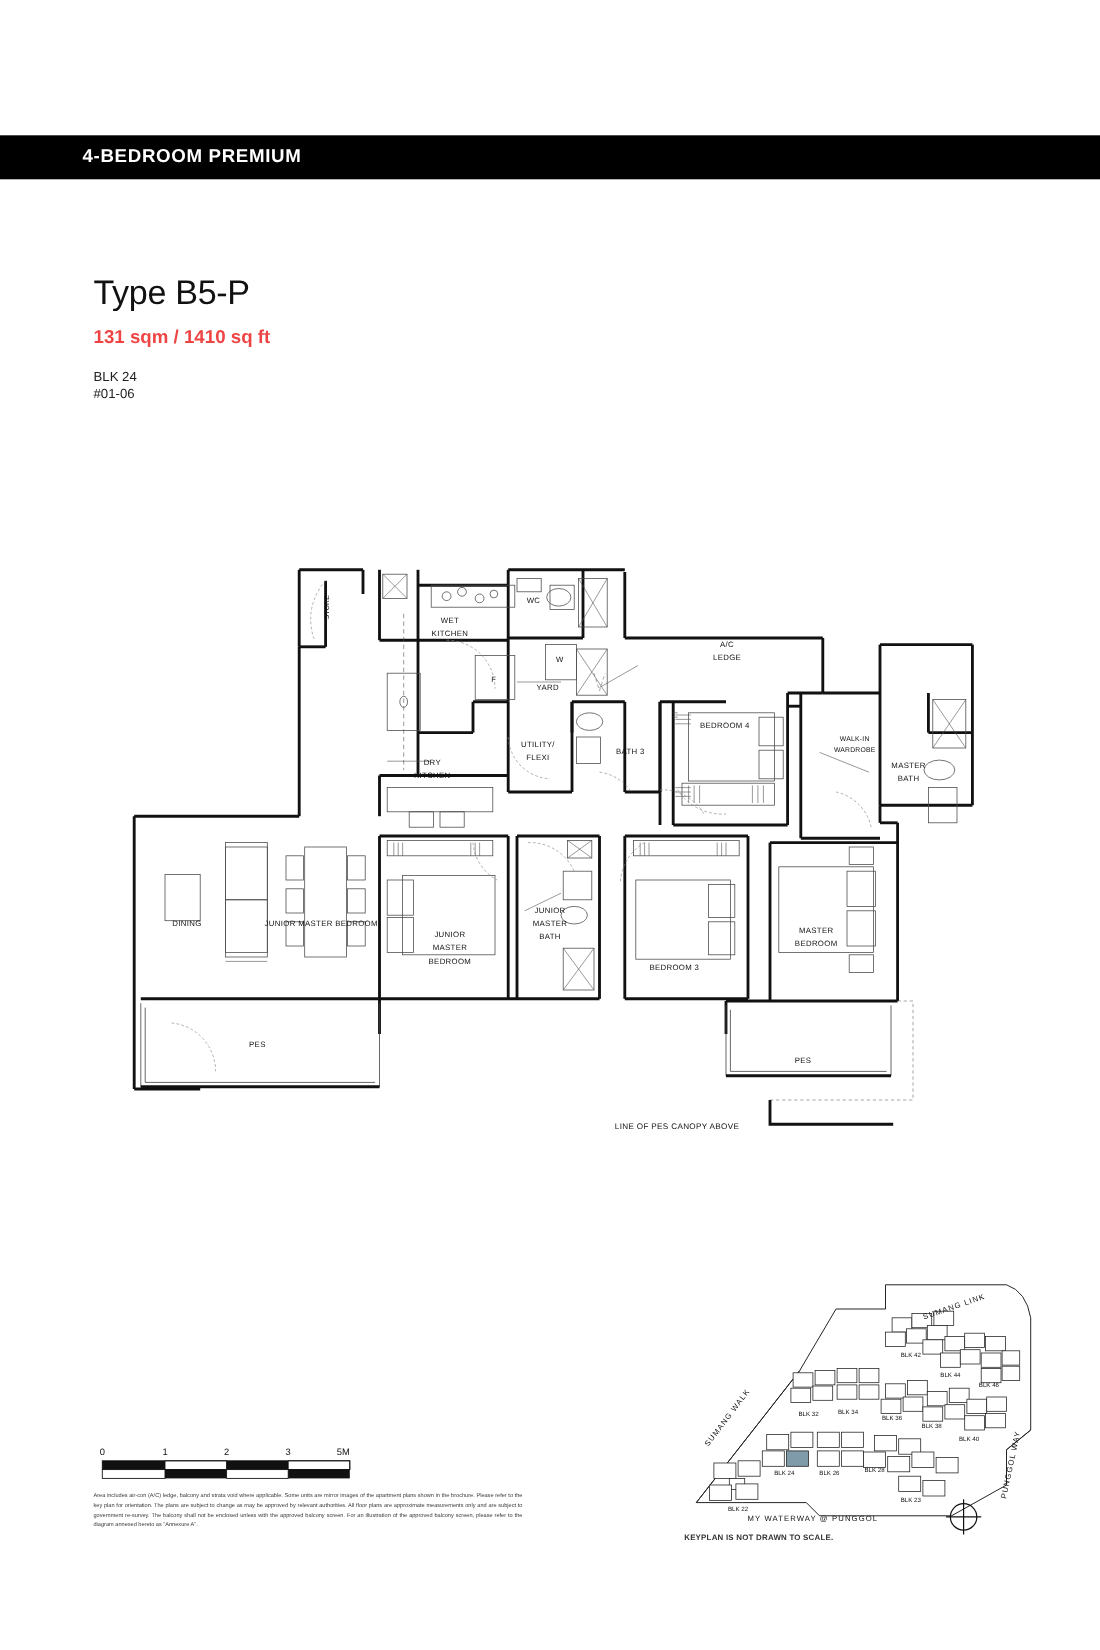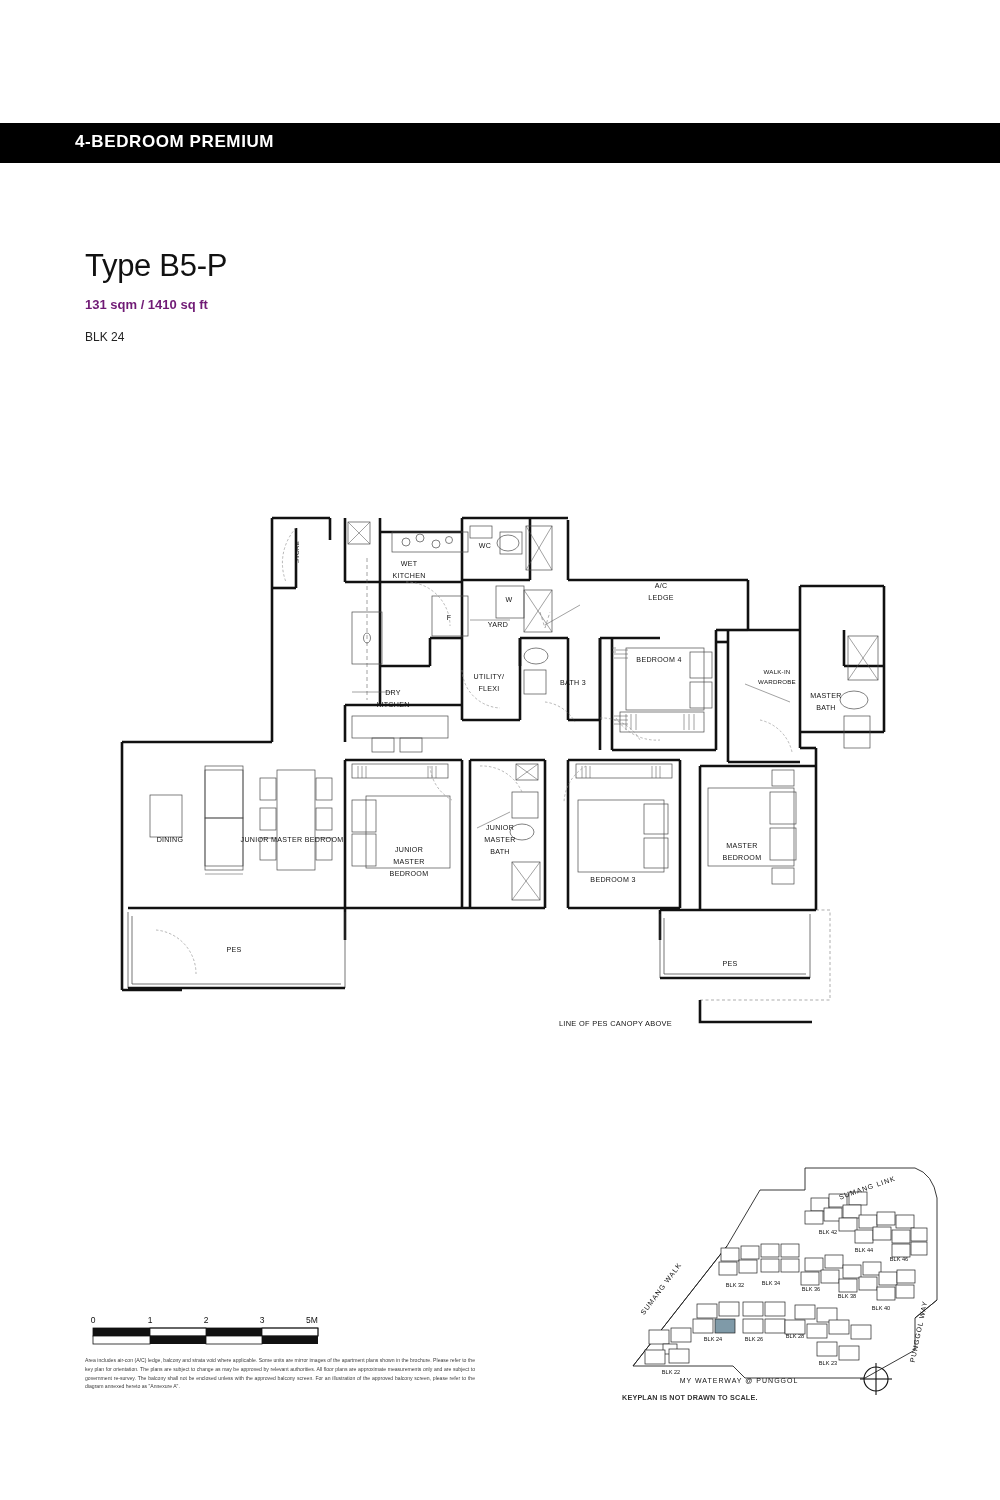--- a/index.html
+++ b/index.html
@@ -5,21 +5,21 @@
   html,body{margin:0;padding:0;background:#ffffff;}
   body{width:1000px;height:1500px;position:relative;font-family:"Liberation Sans",sans-serif;color:#1a1a1a;overflow:hidden;}
 
   
   #header-band{position:absolute;left:0;top:123px;width:1000px;height:40px;background:#000000;padding-left:43px;}
   #header-band .cat{position:absolute;left:75px;top:9px;font-size:17px;font-weight:bold;letter-spacing:0.6px;color:#ffffff;font-family:"Liberation Sans",sans-serif;}
 
   
   #title-block{position:absolute;left:85px;top:222px;width:500px;margin-top:28px;}
   #unit-type{font-size:31px;font-weight:400;letter-spacing:-0.3px;color:#111;line-height:1.05;font-family:"Liberation Sans",sans-serif;}
-  #unit-area{margin-top:14px;font-size:13px;font-weight:bold;color:#701a75;}
+  #unit-area{margin-top:14px;font-size:17px;font-weight:bold;color:#ef4444;}
   #blk-line{margin-top:17px;font-size:12px;color:#222;line-height:1.35;}
 
   
   #floorplan{position:absolute;left:0px;top:470px;width:1000px;height:600px;}
 
   
   #scalebar{position:absolute;left:88px;top:1312px;width:235px;height:36px;}
 
   
   #disclaimer{position:absolute;left:85px;top:1356px;width:390px;font-size:5.1px;line-height:1.72;text-align:justify;color:#3a3a3a;}
@@ -51,20 +51,21 @@
 
 <div id="header-band">
   <div class="cat">4-BEDROOM PREMIUM</div>
 </div>
 
 <div id="title-block">
   <div id="unit-type">Type B5-P</div>
   <div id="unit-area">131 sqm / 1410 sq ft</div>
   <div id="blk-line">
     <div>BLK 24</div>
+    <div>#01-06</div>
   </div>
 </div>
 
 <div id="floorplan">
 <svg viewBox="0 0 1000 600" width="1000" height="600" xmlns="http://www.w3.org/2000/svg">
 
   <g>
 
     <path class="wall" d="M272,48 L272,118"></path>
     <path class="wall" d="M272,48 L330,48"></path>

